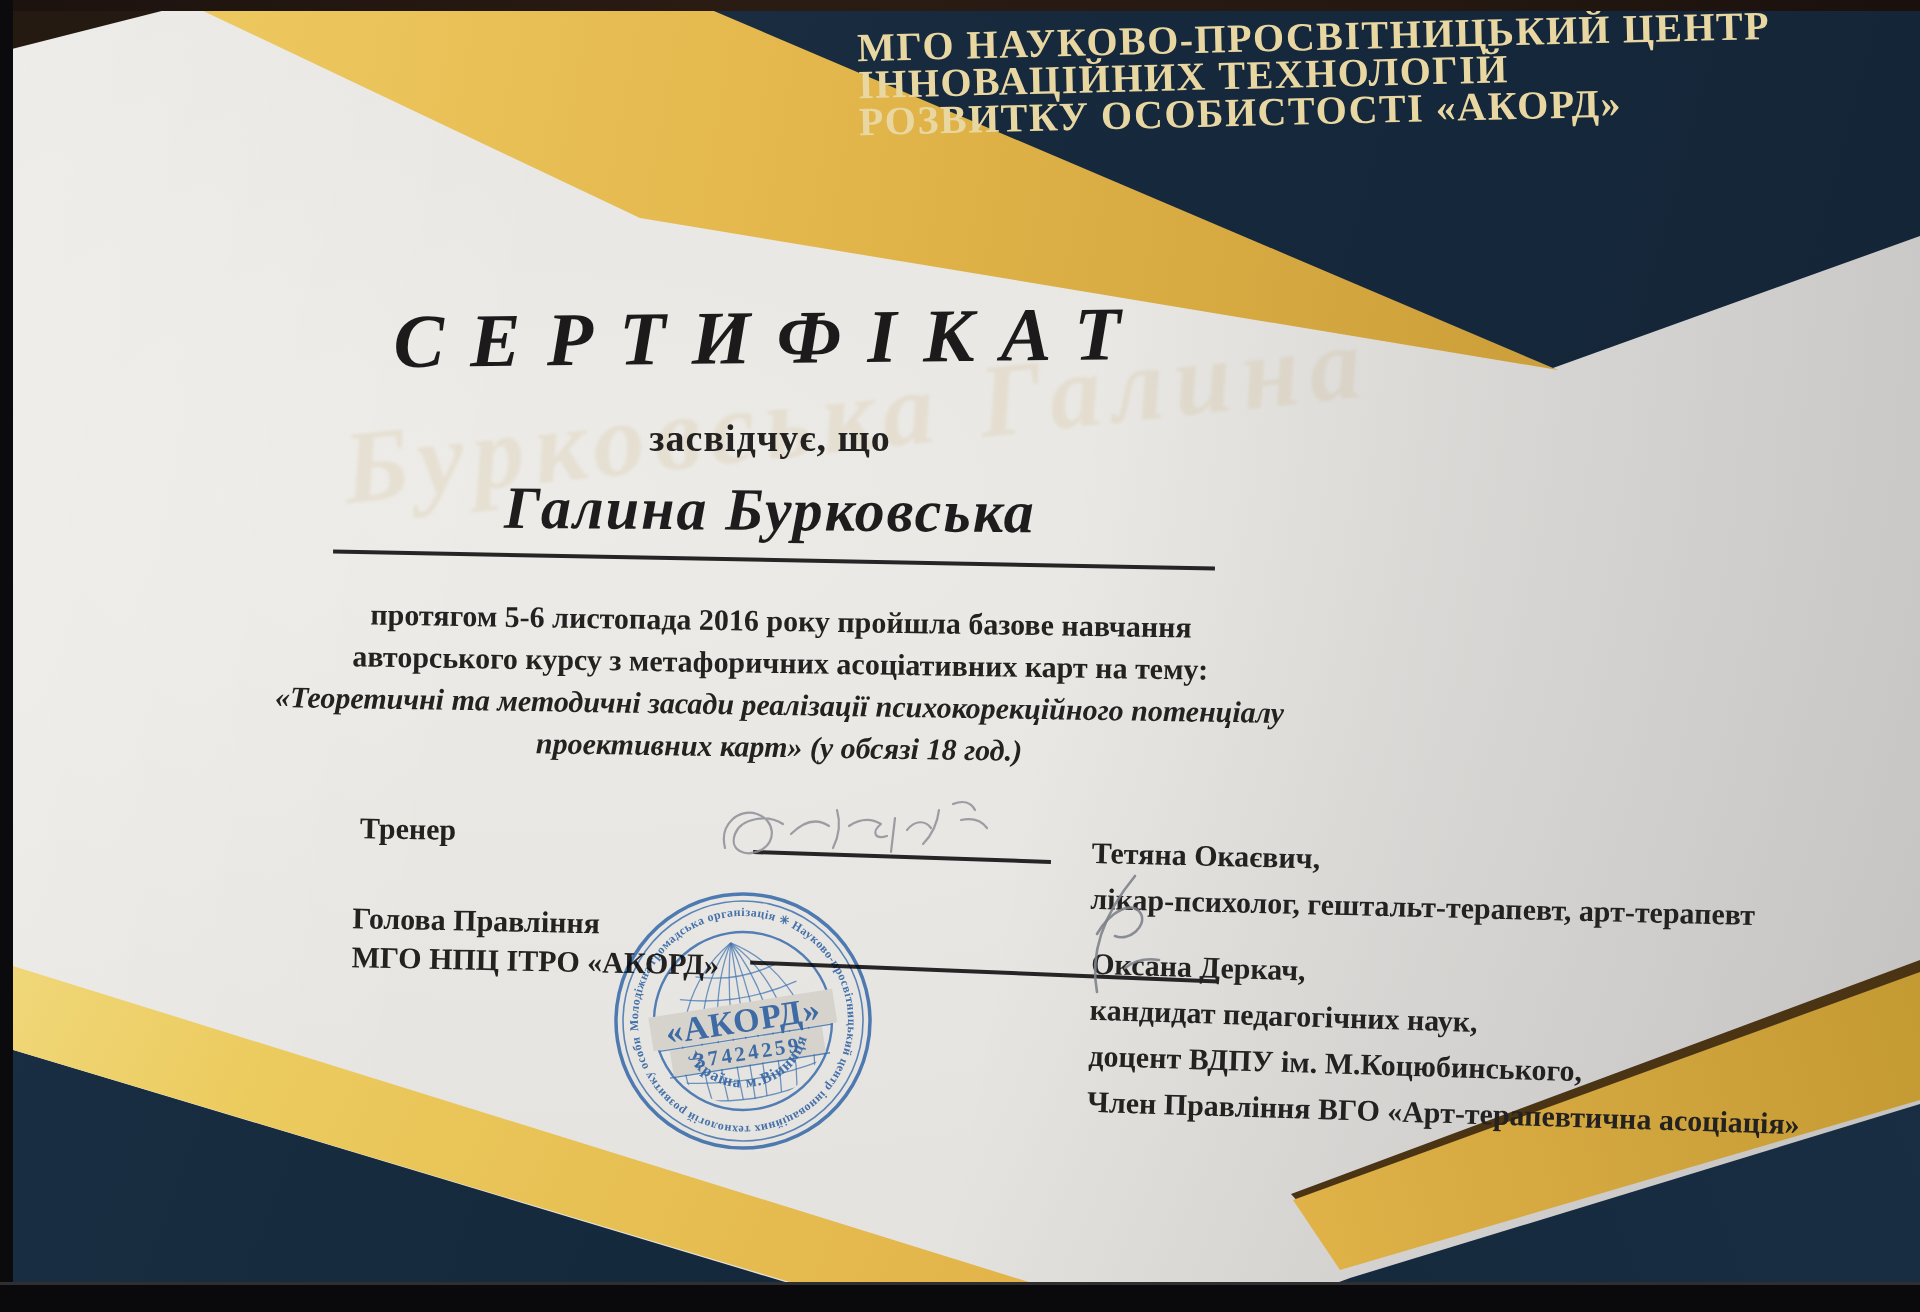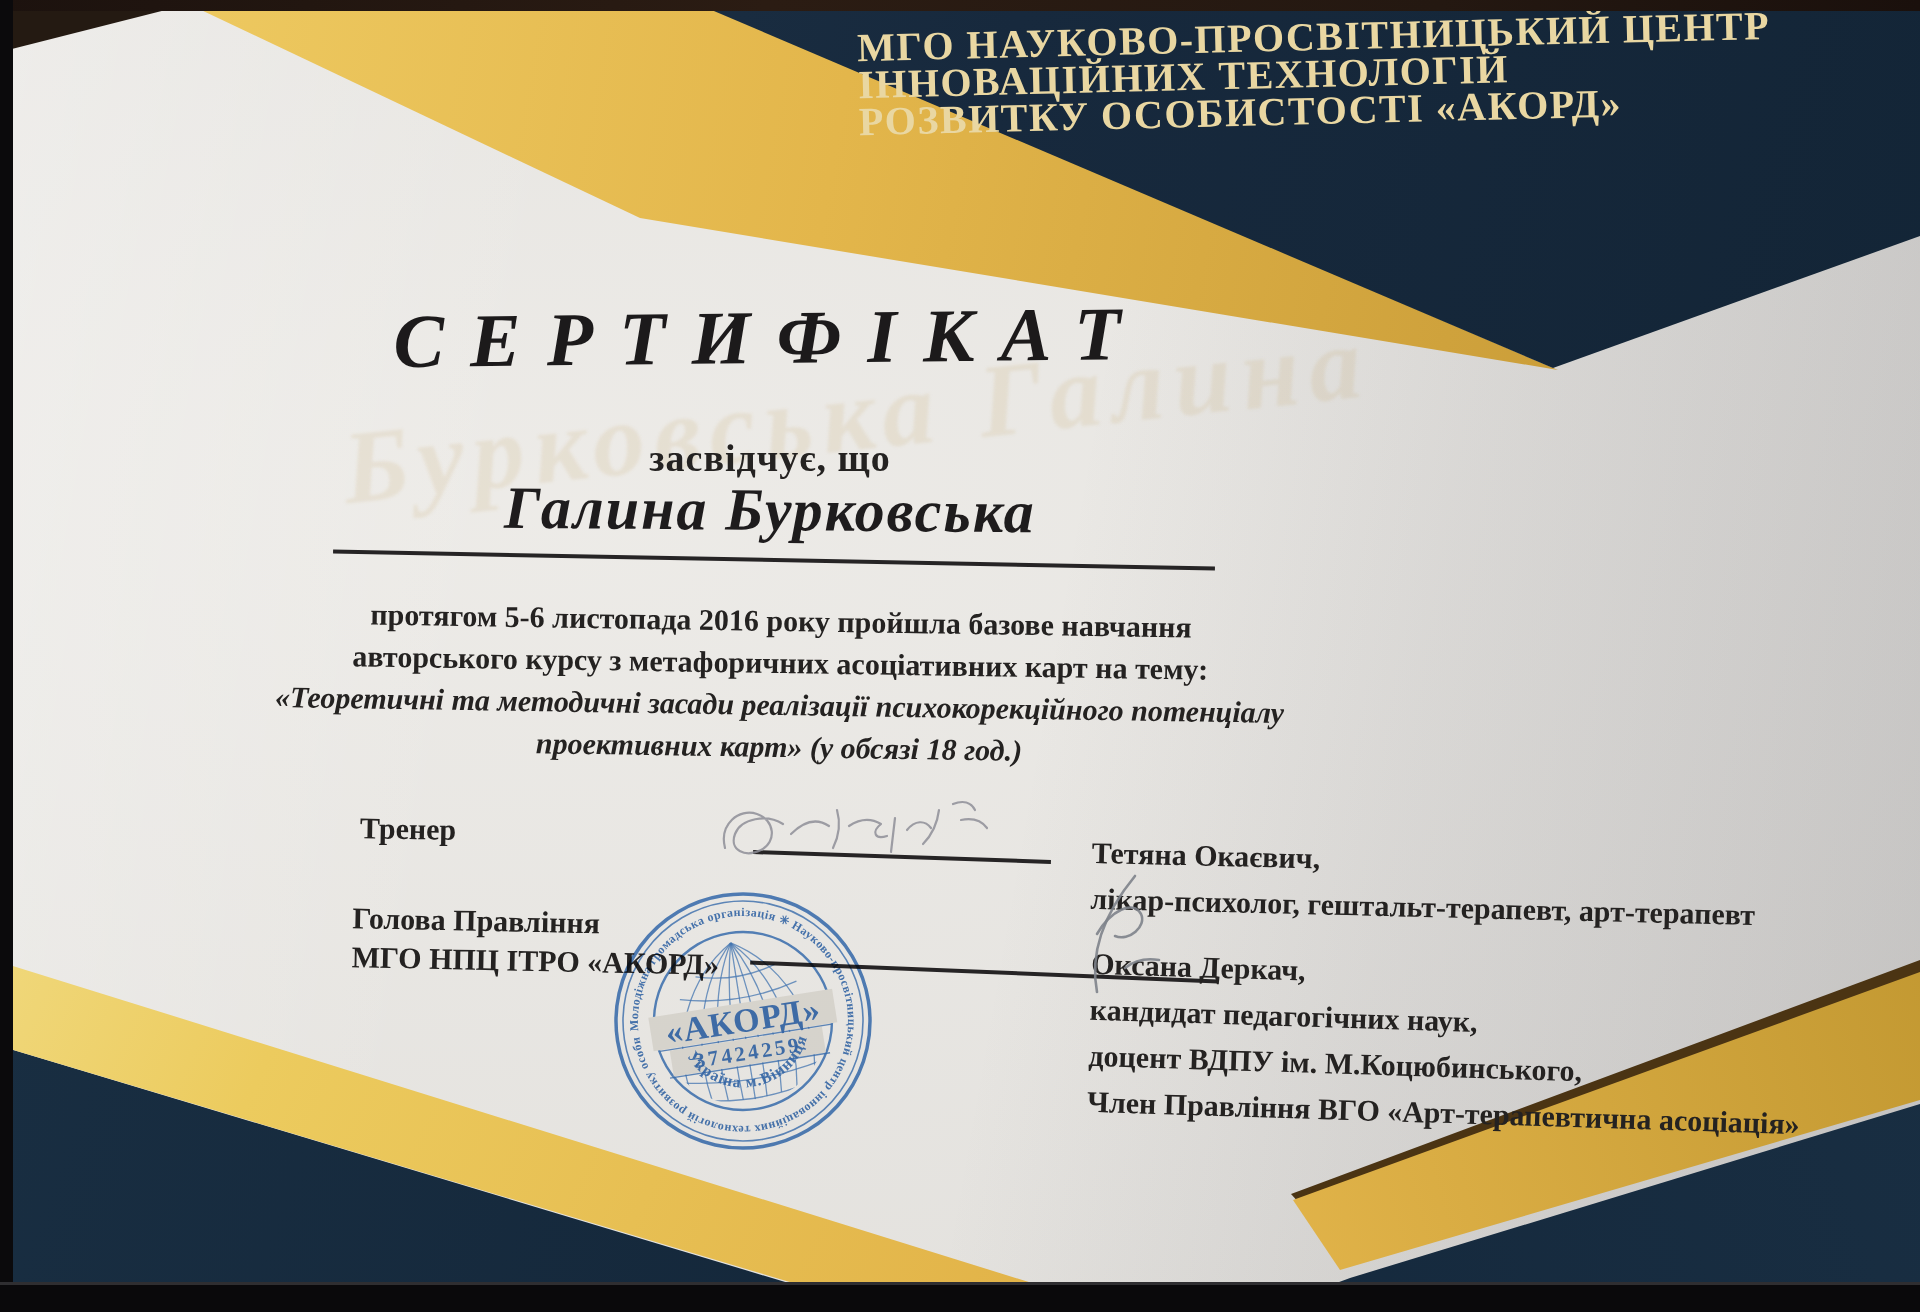--- a/index.html
+++ b/index.html
@@ -44,21 +44,21 @@
     font-style:italic;font-weight:700;font-size:104px;letter-spacing:10px;
     color:rgba(186,150,70,.13);transform:rotate(-6deg);filter:blur(1.5px);white-space:nowrap;}
   
   .org-header{position:absolute;left:858px;top:18px;z-index:5;transform:rotate(-1.4deg);
     color:#e9d7a2;font-weight:700;font-size:40px;line-height:37px;letter-spacing:1.5px;white-space:nowrap;}
   
   .cert-title{position:absolute;left:280px;top:294px;width:980px;z-index:5;text-align:center;
     font-style:italic;font-weight:900;font-size:76px;letter-spacing:26px;color:#1c1a1b;
     transform:rotate(-.6deg);white-space:nowrap;}
   .cert-sub{position:absolute;left:280px;top:416px;width:980px;z-index:5;text-align:center;
-    font-weight:700;font-size:38px;letter-spacing:1px;color:#242221;margin-top:20px;}
+    font-weight:700;font-size:38px;letter-spacing:1px;color:#242221;}
   .cert-name{position:absolute;left:280px;top:476px;width:980px;z-index:5;text-align:center;
     font-style:italic;font-weight:700;font-size:60px;letter-spacing:2px;color:#1e1c1d;
     transform:rotate(.5deg);white-space:nowrap;}
   .name-line{position:absolute;left:333px;top:558px;width:882px;height:4px;z-index:4;
     background:#262425;transform:rotate(1.1deg);}
   .cert-body{position:absolute;left:230px;top:600px;width:1100px;z-index:5;text-align:center;
     font-weight:700;font-size:30px;line-height:42px;color:#242221;transform:rotate(.9deg);}
   .cert-body .it{font-style:italic;}
   .lbl{position:absolute;z-index:5;font-weight:700;font-size:30px;color:#242221;white-space:nowrap;}
   .sig-line{position:absolute;height:4px;background:#262425;z-index:4;}

